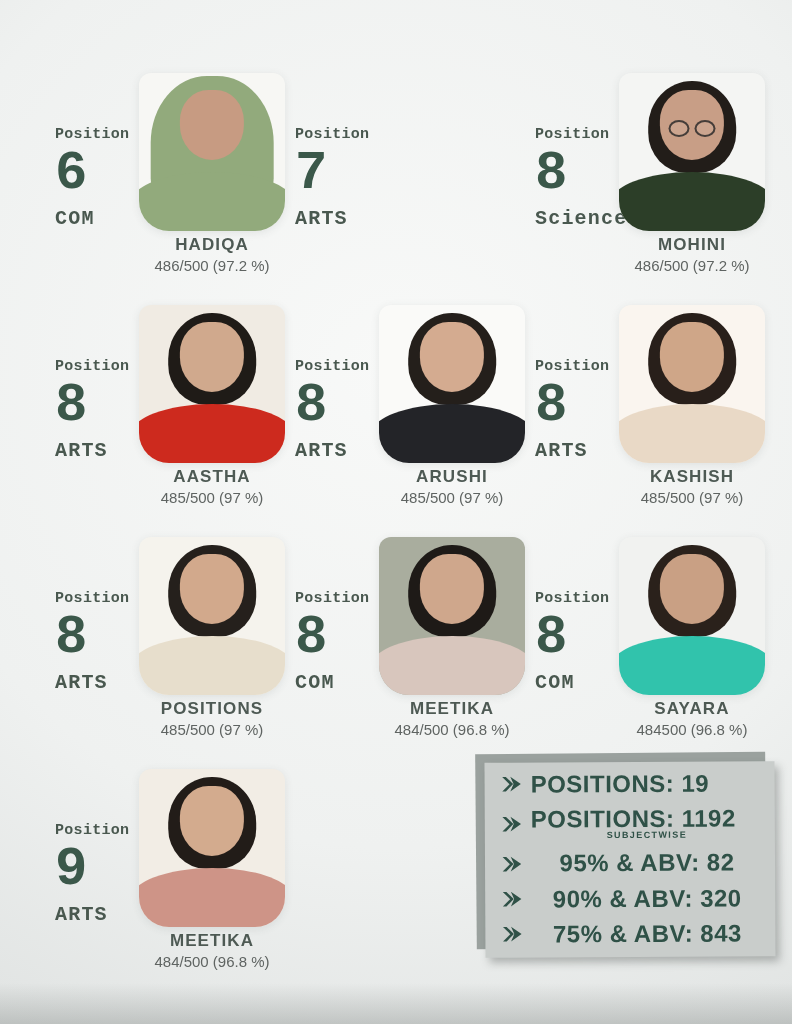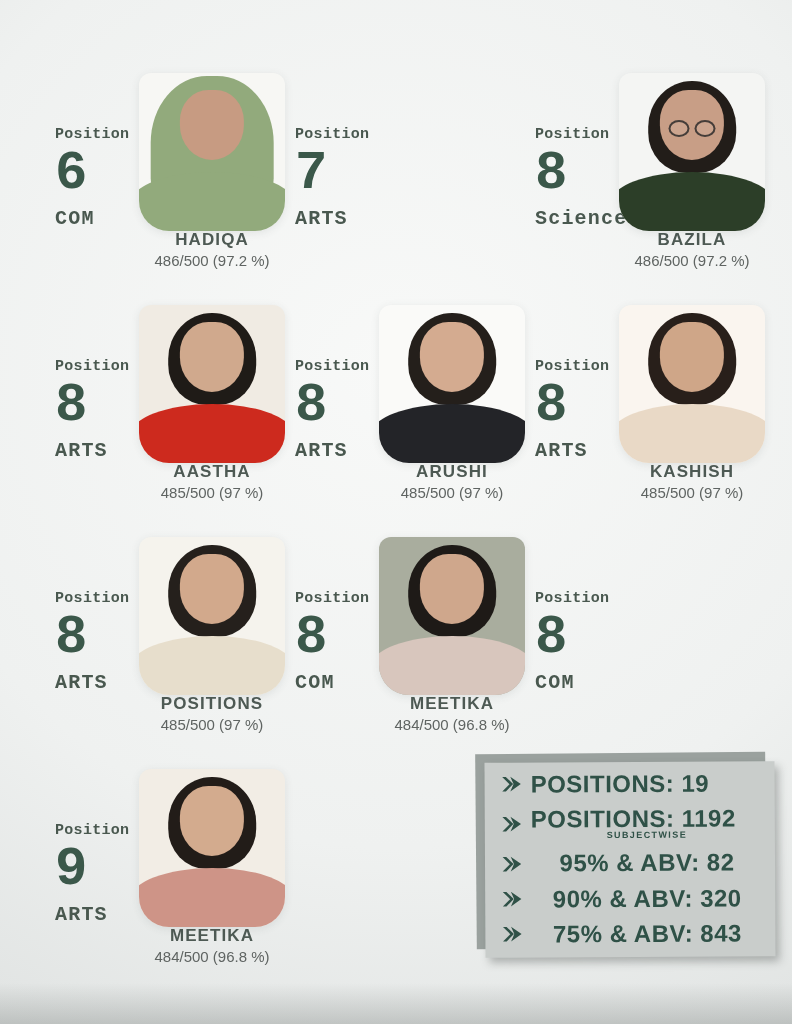--- a/index.html
+++ b/index.html
@@ -30,21 +30,21 @@
            border-radius:50% 50% 44% 44%;background:var(--ph-hair,#241f1b);}
   .photo.scarf .av-hair{width:84%;height:92%;top:2%;border-radius:46% 46% 30% 30%;}
   .av-body{position:absolute;bottom:-4px;left:50%;transform:translateX(-50%);width:112%;height:40%;
            border-radius:50% 50% 0 0;background:var(--ph-garment,#888);}
   .av-face{position:absolute;top:11%;left:50%;transform:translateX(-50%);width:44%;height:44%;
            border-radius:48% 48% 54% 54%;background:var(--ph-skin,#d0a98d);}
   .av-glasses{display:none;}
   .photo.glasses .av-glasses{display:flex;position:absolute;top:30%;left:50%;transform:translateX(-50%);gap:5px;z-index:3;}
   .photo.glasses .av-glasses i{display:block;width:17px;height:13px;border:2px solid rgba(35,35,35,.8);
            border-radius:50%;background:rgba(255,255,255,.08);}
-  .name{font-size:17px;font-weight:700;letter-spacing:1.1px;color:var(--name,#4e5a54);line-height:1.1;text-align:right;}
+  .name{margin-top:5px;font-size:17px;font-weight:700;letter-spacing:1.1px;color:var(--name,#4e5a54);line-height:1.1;text-align:right;}
   .score{margin-top:2px;font-size:15px;color:var(--score,#5f6462);line-height:1.2;}
 
   
   .stats{grid-column:2 / 4;justify-self:end;align-self:start;position:relative;width:290px;height:195px;margin-top:-7px;}
   .stats-edge{position:absolute;left:-9px;top:-9px;width:100%;height:100%;background:var(--stats_edge,#9aa19e);transform:rotate(-.5deg);}
   .stats-box{position:absolute;inset:0;background:var(--stats_bg,#c9cdcb);transform:rotate(-.3deg);
              box-shadow:4px 5px 9px rgba(60,65,62,.35);
              display:flex;flex-direction:column;justify-content:space-between;
              box-sizing:border-box;padding:9px 10px 11px 10px;}
   .stat-row{display:flex;align-items:center;}
@@ -97,21 +97,21 @@
     <div class="photo-col">
       <div class="photo glasses" style="--ph-bg: #f4f5f3; --ph-skin: #c89e86; --ph-hair: #221d19; --ph-garment: #2c3e28;">
         <span class="av-hair"></span>
         <span class="av-body"></span>
         <span class="av-face"></span>
         <span class="av-glasses">
               <i></i>
               <i></i>
             </span>
       </div>
-      <div class="name">BAZILA</div>
+      <div class="name">MOHINI</div>
       <div class="score">486/500 (97.2 %)</div>
     </div>
   </article>
 
   <article class="cell">
     <div class="pos-col">
       <div class="pos-label">Position</div>
       <div class="pos-num">8</div>
       <div class="pos-stream">ARTS</div>
     </div>
@@ -197,20 +197,30 @@
       <div class="name">MEETIKA</div>
       <div class="score">484/500 (96.8 %)</div>
     </div>
   </article>
 
   <article class="cell">
     <div class="pos-col">
       <div class="pos-label">Position</div>
       <div class="pos-num">8</div>
       <div class="pos-stream">COM</div>
+    </div>
+    <div class="photo-col">
+      <div class="photo" style="--ph-bg: #f1f2f0; --ph-skin: #c9a084; --ph-hair: #2a211b; --ph-garment: #31c3ac;">
+        <span class="av-hair"></span>
+        <span class="av-body"></span>
+        <span class="av-face"></span>
+
+      </div>
+      <div class="name">SAYARA</div>
+      <div class="score">484500 (96.8 %)</div>
     </div>
   </article>
 
   <article class="cell">
     <div class="pos-col">
       <div class="pos-label">Position</div>
       <div class="pos-num">9</div>
       <div class="pos-stream">ARTS</div>
     </div>
     <div class="photo-col">

